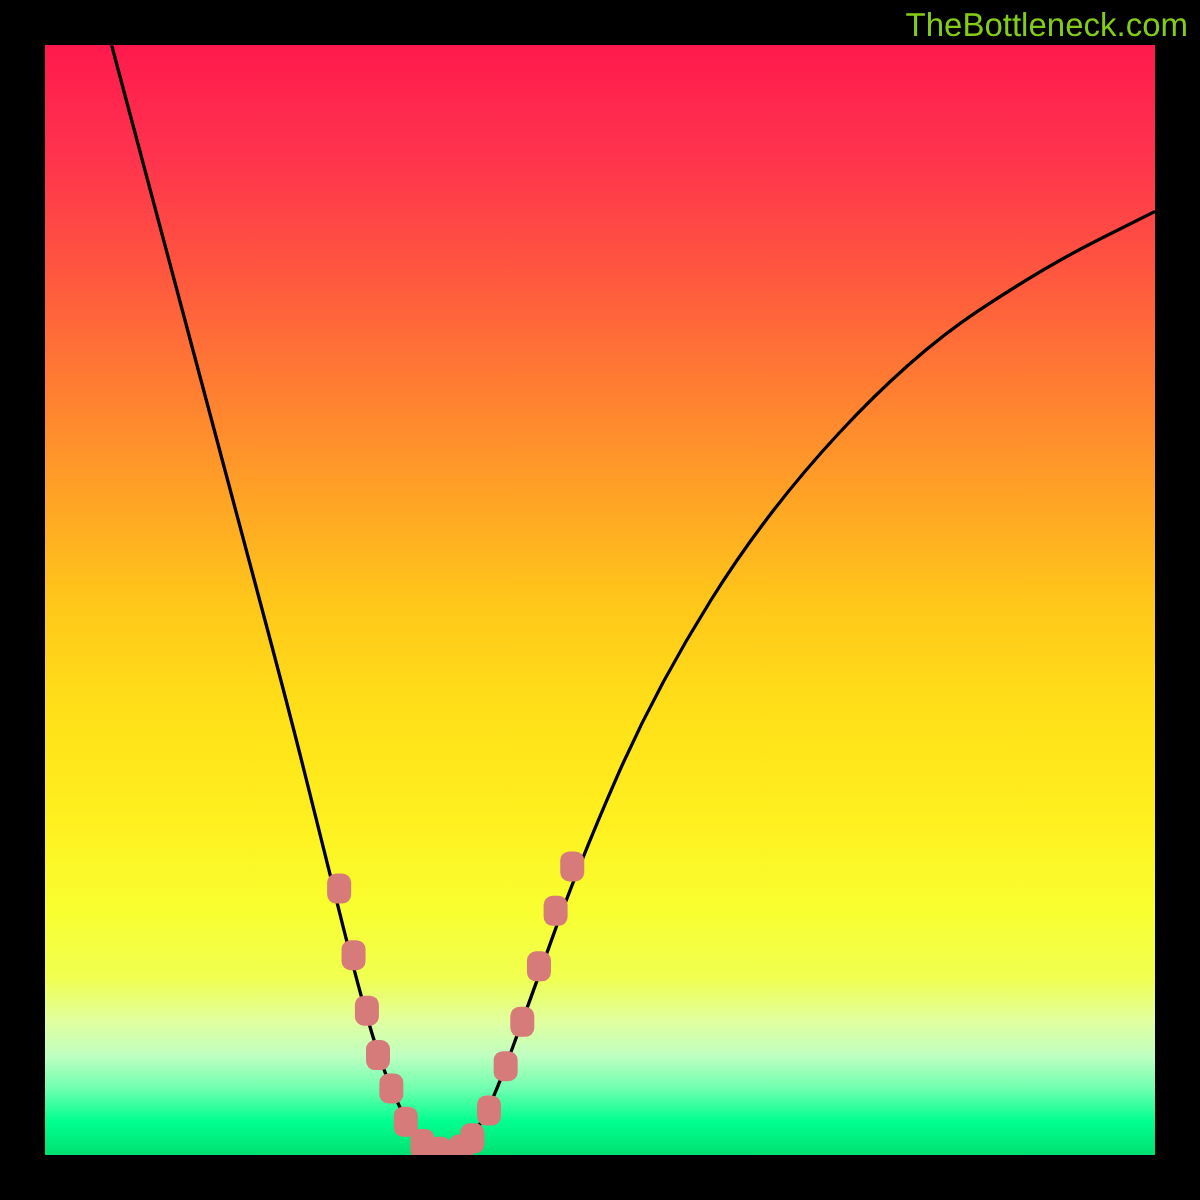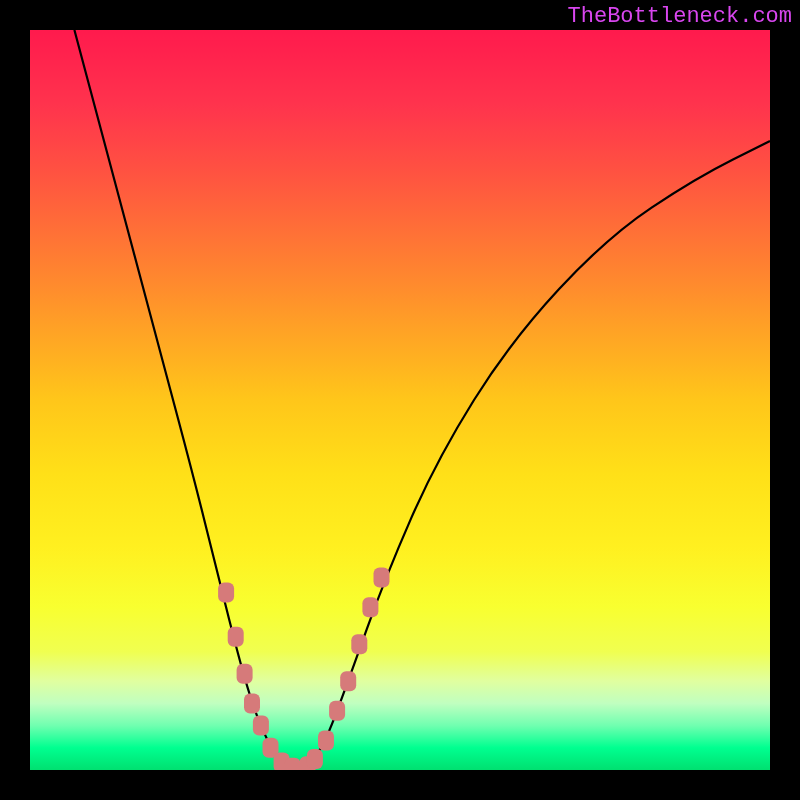--- a/index.html
+++ b/index.html
@@ -31,24 +31,24 @@
       #c0ffc0 91%,
       #70ffb0 94%,
       #00ff90 97%,
       #00e070 100%
     );
   }
   .watermark {
     position: absolute;
     top: 4px;
     right: 8px;
-    font-family: Liberation Mono, monospace;
+    font-family: Liberation Sans, sans-serif;
     font-size: 22px;
     font-weight: 500;
-    color: #d946ef;
+    color: #84cc16;
     z-index: 10;
   }
   svg.curve {
     position: absolute;
     left: 0;
     top: 0;
     width: 740px;
     height: 740px;
     z-index: 2;
   }

